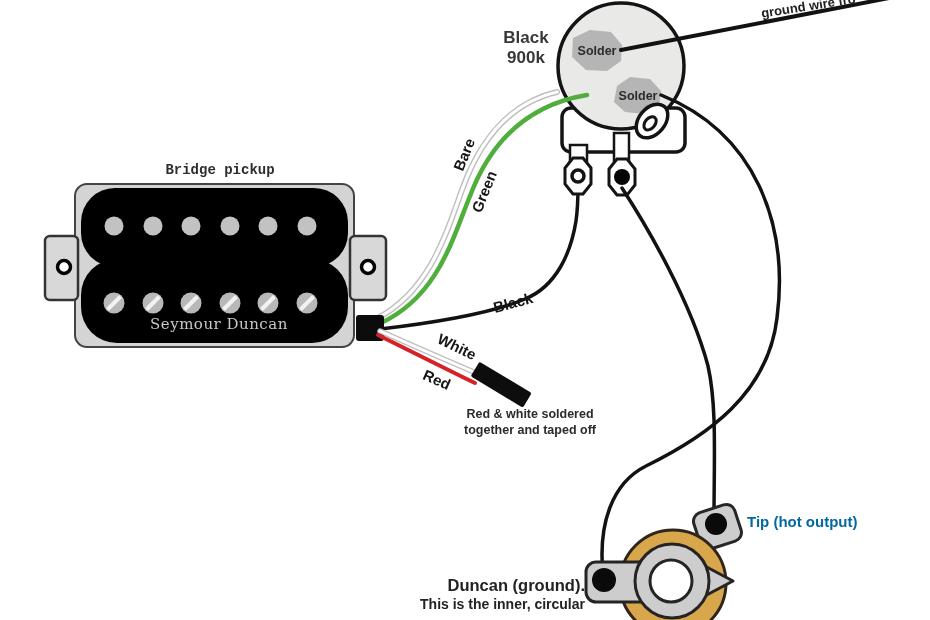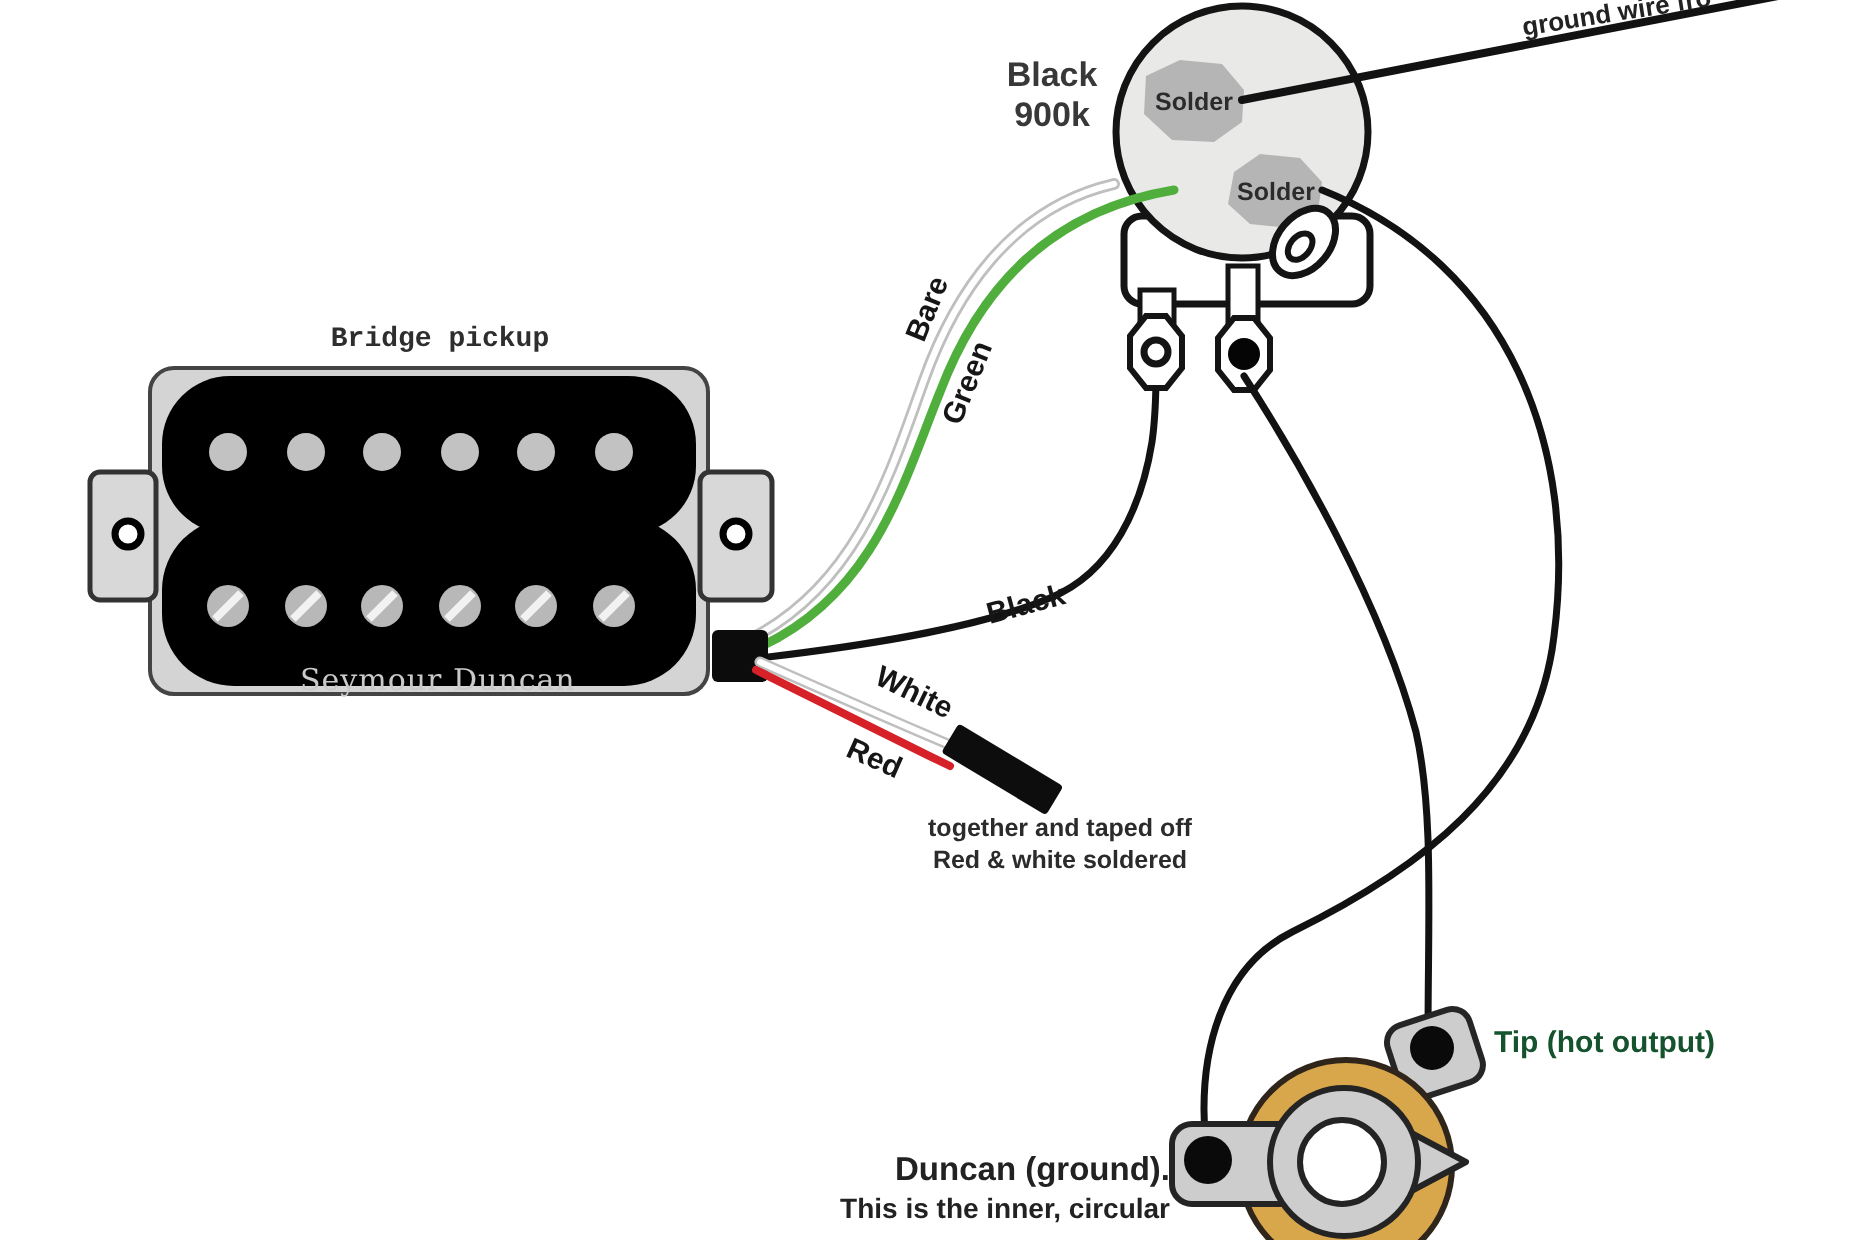--- a/index.html
+++ b/index.html
@@ -5,35 +5,35 @@
   html,body{margin:0;padding:0;background:#fff;}
   #canvas{
     position:relative;width:930px;height:620px;background:#ffffff;
     overflow:hidden;font-family:"Liberation Sans",sans-serif;
   }
   #canvas svg{position:absolute;left:0;top:0;}
   .lbl{position:absolute;color:#262626;white-space:nowrap;}
   .lbl.ctr{text-align:center;}
   .pickup-title{left:155px;top:162px;width:130px;font-size:14px;font-weight:700;color:#2e2e2e;font-family:Liberation Mono, monospace;}
   .brand{left:150px;top:315px;width:130px;font-family:"DejaVu Serif","Liberation Serif",serif;
-         font-size:15px;color:#c9c9c9;letter-spacing:.5px;margin-top:16px;}
+         font-size:15px;color:#c9c9c9;letter-spacing:.5px;}
   .volume{left:490px;top:28px;width:72px;font-size:17px;font-weight:700;color:#383838;line-height:1.18;}
   .solder{font-size:12.5px;font-weight:600;color:#2b2b2b;width:58px;}
   .solder.top{left:568px;top:44px;}
   .solder.bottom{left:609px;top:89px;}
   .wirelbl{font-size:15px;font-weight:700;color:#161616;width:60px;}
   .bare  {left:434px;top:146px;transform:rotate(-68deg);}
   .green {left:454px;top:183px;transform:rotate(-68deg);}
   .black {left:483px;top:294px;transform:rotate(-15deg);}
   .white {left:427px;top:338px;transform:rotate(26deg);}
   .red   {left:412px;top:371px;width:50px;transform:rotate(24deg);}
   .tapenote{left:450px;top:406px;width:160px;font-size:12.5px;font-weight:600;color:#2b2b2b;line-height:1.3;}
   .groundlbl{left:760px;top:6px;width:260px;font-size:13px;font-weight:600;color:#222;
              transform:rotate(-9deg);transform-origin:left top;}
-  .tiplbl{left:747px;top:513px;width:150px;font-size:15px;font-weight:600;color:#14532d;}
+  .tiplbl{left:747px;top:513px;width:150px;font-size:15px;font-weight:600;color:#0369a1;}
   .sleevenote{left:385px;top:576px;width:200px;text-align:right;color:#222;}
   .sleevenote .l1{font-size:16.5px;font-weight:700;}
   .sleevenote .l2{font-size:14px;font-weight:600;margin-top:1px;text-align:right;}
 </style>
 </head>
 <body>
 
 <div id="canvas">
 
   <svg width="930" height="620" viewBox="0 0 930 620">
@@ -139,22 +139,22 @@
   <div class="lbl ctr solder top">Solder</div>
   <div class="lbl ctr solder bottom">Solder</div>
 
   <div class="lbl ctr wirelbl bare">Bare</div>
   <div class="lbl ctr wirelbl green">Green</div>
   <div class="lbl ctr wirelbl black">Black</div>
   <div class="lbl ctr wirelbl white">White</div>
   <div class="lbl ctr wirelbl red">Red</div>
 
   <div class="lbl ctr tapenote">
+    <div>Red &amp; white soldered</div>
     <div>together and taped off</div>
-    <div>Red &amp; white soldered</div>
   </div>
 
   <div class="lbl groundlbl">ground wire fro</div>
 
   <div class="lbl tiplbl">Tip (hot output)</div>
 
   <div class="lbl sleevenote">
     <div class="l1">Duncan (ground).</div>
     <div class="l2">This is the inner, circular</div>
   </div>

